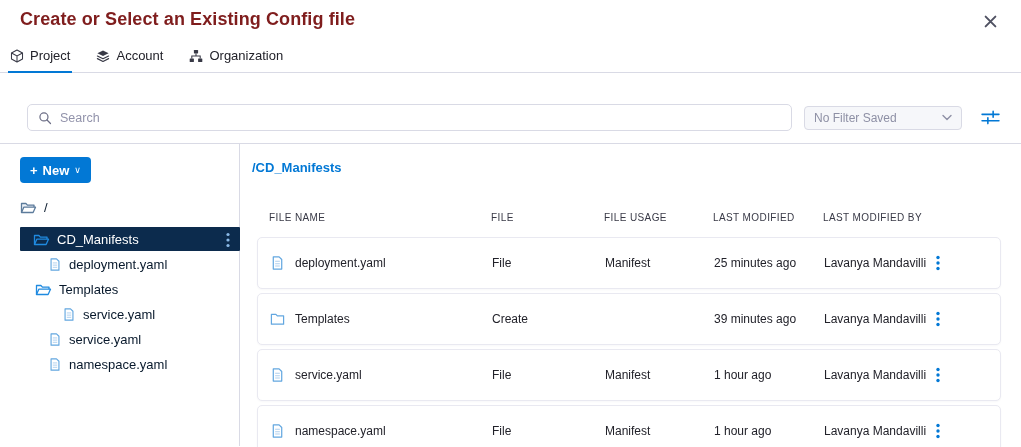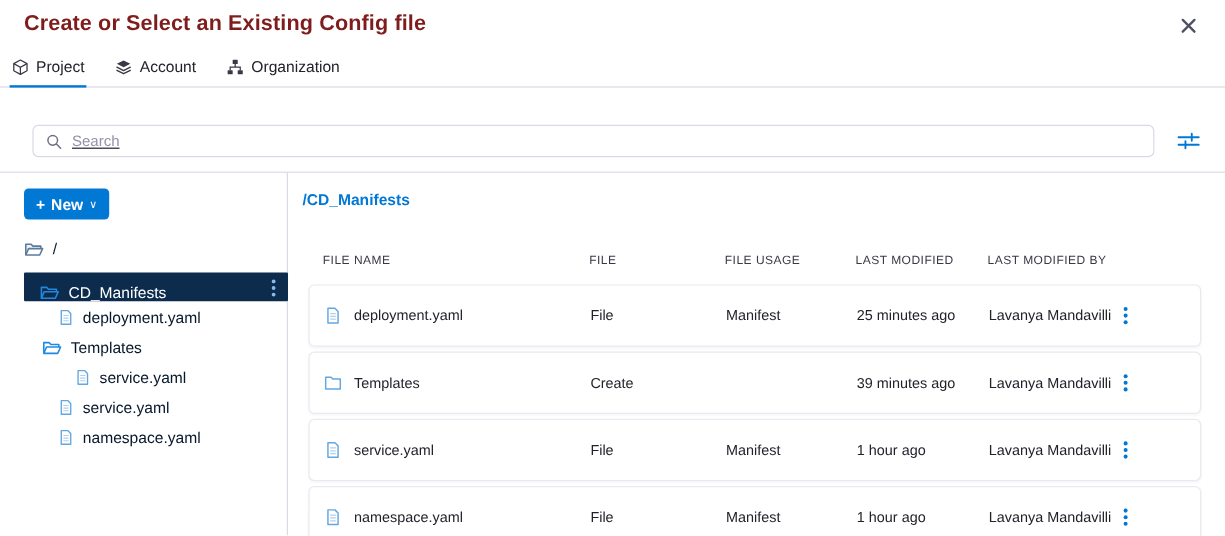--- a/index.html
+++ b/index.html
@@ -12,21 +12,21 @@
   .dlg-header { padding:9px 20px 0 20px; display:flex; justify-content:space-between; align-items:flex-start; }
   .dlg-title { font-size:18px; font-weight:700; color:#7f1d1d; letter-spacing:.1px; }
   .close-btn { background:none; border:none; cursor:pointer; padding:4px; margin-top:2px; line-height:0; }
   
   .tabs { display:flex; gap:22px; padding:12px 0 0 8px; border-bottom:1px solid #d9dae5; margin-top:2px; }
   .tab { display:flex; align-items:center; gap:6px; font-size:13px; color:#22222a;
          padding:2px 2px 8px 2px; cursor:pointer; border-bottom:2px solid transparent; margin-bottom:-1px; }
   .tab.active { border-bottom-color:#0278d5; }
   .tab svg { flex:0 0 auto; }
   
-  .toolbar { display:flex; align-items:center; padding:31px 19px 0 27px;text-decoration:underline; }
+  .toolbar { display:flex; align-items:center; padding:31px 19px 0 27px; }
   .search-box { flex:1; display:flex; align-items:center; gap:8px; height:27px;
                 border:1px solid #d9dae5; border-radius:5px; padding:0 10px; background:#fff; }
   .search-box input { border:none; outline:none; flex:1; font-size:12.5px; color:#22222a;
                       font-family:inherit; background:transparent; }
   .search-box input::placeholder { color:#9293ab; }
   .filter-select { margin-left:12px; width:158px; height:24px; display:flex; align-items:center;
                    justify-content:space-between; padding:0 9px; background:#f6f7fa;
                    border:1px solid #d9dae5; border-radius:4px; cursor:pointer; }
   .filter-select span { font-size:12px; color:#8e90a5; }
   .filter-icon-btn { margin-left:17px; background:none; border:none; cursor:pointer; line-height:0; padding:2px; }
@@ -36,21 +36,21 @@
   .new-btn { margin-left:20px; height:26px; background:#0278d5; color:#fff; border:none; border-radius:4px;
              font-size:13px; font-weight:700; font-family:inherit; display:inline-flex; align-items:center;
              gap:5px; padding:0 10px; cursor:pointer; }
   .new-btn .chev { font-size:9px; font-weight:400; }
   .tree { margin-top:13px; }
   .tree-item { display:flex; align-items:center; gap:7px; height:25px; font-size:13px;
                color:#07182b; cursor:pointer; }
   .tree-item svg { flex:0 0 auto; }
   .tree-item.root { height:22px; margin-bottom:9px; }
   .tree-item.selected { background:#0c2b4d; color:#ffffff; height:24px; margin:0 0 1px 20px; width:220px;
-                        padding-left:13px; border-radius:1px; position:relative;align-items:flex-end; }
+                        padding-left:13px; border-radius:1px; position:relative; }
   .tree-item.selected .kebab { position:absolute; right:6px; top:3px; }
   .kebab { background:none; border:none; cursor:pointer; line-height:0; padding:2px 4px; }
   
   .main { flex:1; padding:14px 0 16px 12px; }
   .breadcrumb { font-size:13px; font-weight:700; color:#0278d5; cursor:pointer; display:inline-block; }
   .grid-cols { display:grid; grid-template-columns:222px 113px 109px 110px 108px 1fr;
                align-items:center; padding:0 12px; }
   .tbl-head { margin:36px 0 14px 5px; width:744px; }
   .tbl-head .th { font-size:10px; font-weight:400; color:#383946; letter-spacing:.4px;
                   text-transform:uppercase; }
@@ -100,20 +100,26 @@
 </div>
 
 <div class="toolbar">
   <div class="search-box">
     <svg width="14" height="14" viewBox="0 0 16 16">
         <circle cx="6.8" cy="6.8" r="4.6" fill="none" stroke="#6b6d85" stroke-width="1.4"></circle>
         <path d="M10.3 10.3L14.3 14.3" stroke="#6b6d85" stroke-width="1.4" stroke-linecap="round"></path>
       </svg>
     <input type="text" placeholder="Search" style="">
   </div>
+  <div class="filter-select">
+    <span>No Filter Saved</span>
+    <svg width="10" height="7" viewBox="0 0 10 7">
+        <path d="M1 1.5l4 4 4-4" fill="none" stroke="#8e90a5" stroke-width="1.4" stroke-linecap="round" stroke-linejoin="round"></path>
+      </svg>
+  </div>
   <button class="filter-icon-btn">
     <svg width="19" height="17" viewBox="0 0 18 16">
         <path d="M1 5h16M1 11h16" stroke="#0278d5" stroke-width="1.5" stroke-linecap="round"></path>
         <path d="M11.5 2.2v5.6M6.5 8.2v5.6" stroke="#0278d5" stroke-width="1.5" stroke-linecap="round"></path>
       </svg>
   </button>
 </div>
 
 <div class="content">
 

